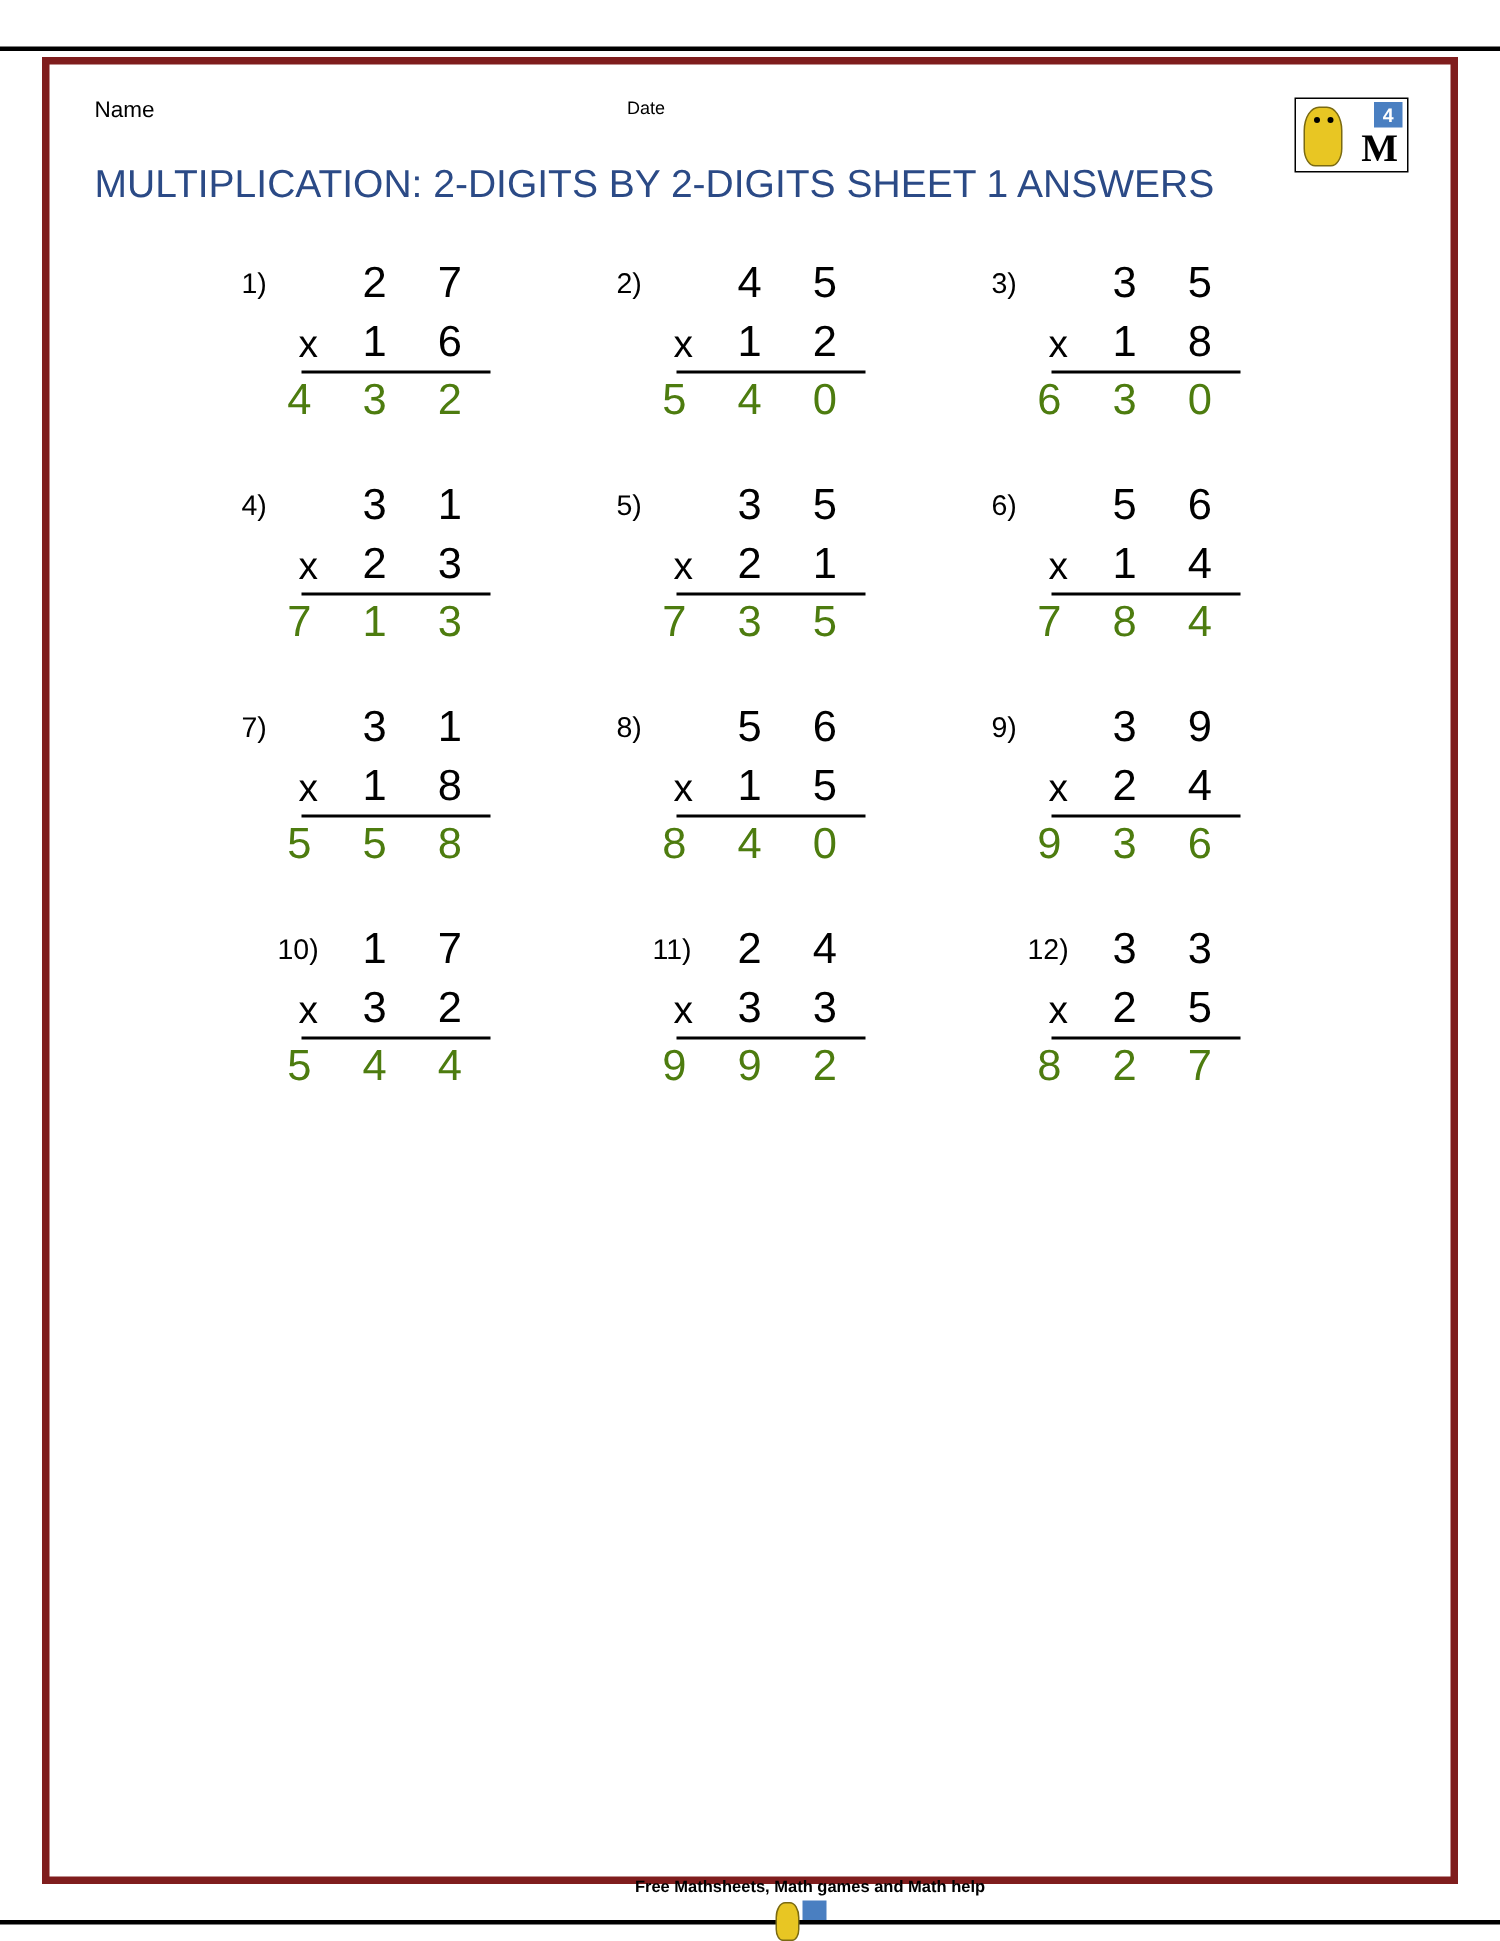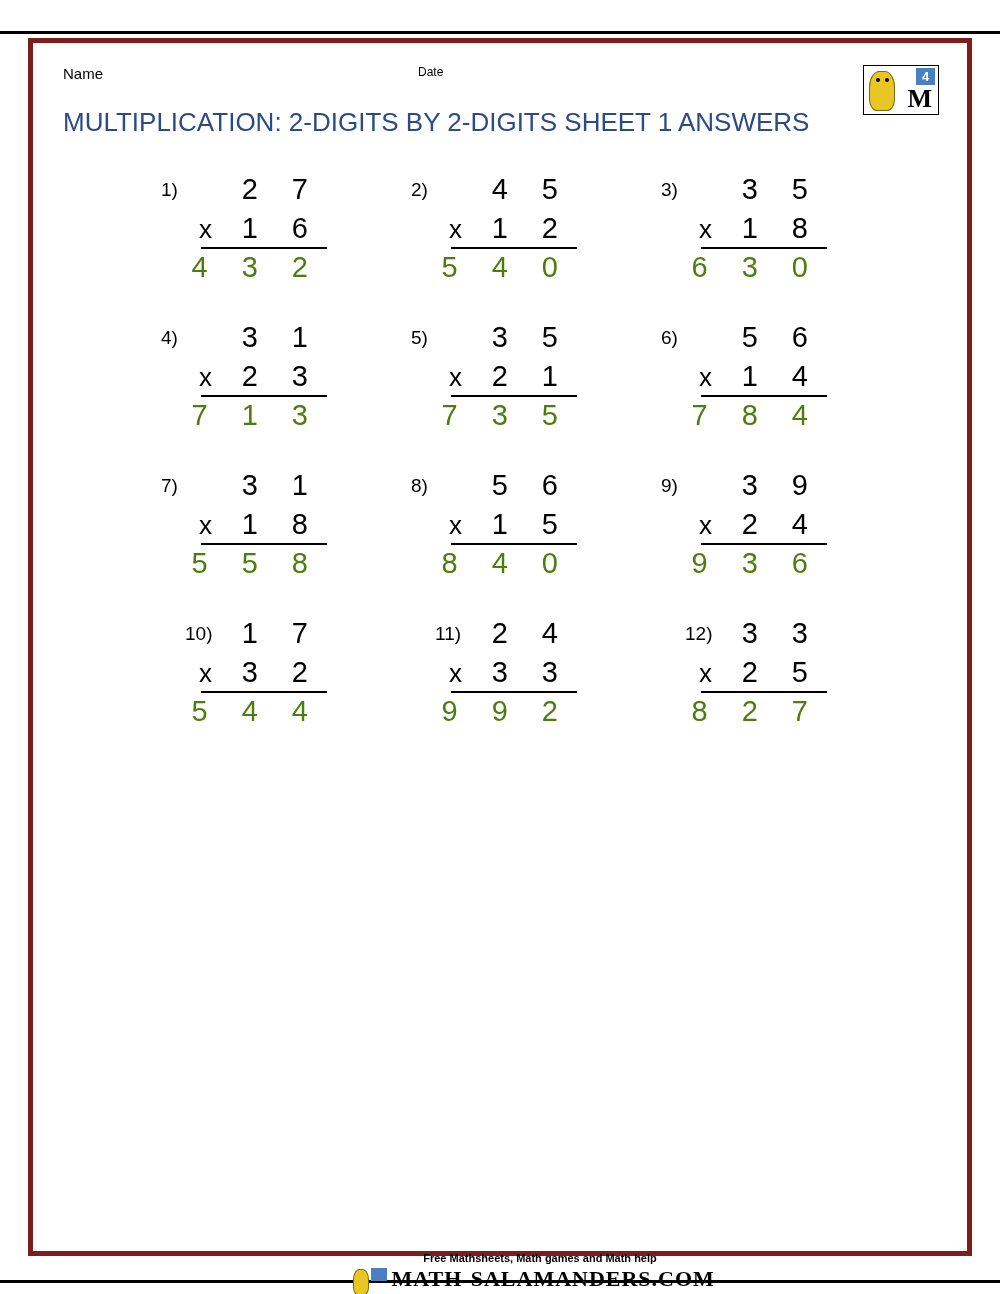--- a/index.html
+++ b/index.html
@@ -479,17 +479,16 @@
   </div>
 
   <div class="footer">
     <div>
       <span class="footer-text">Free Mathsheets, Math games and Math help</span>
     </div>
     <div>
       <span class="footer-logo">
         <span class="fs"></span><span class="fb"></span>
       </span>
-      <span class="footer-brand">MATH-SALAMANDERS.COM</span>
     </div>
   </div>
 
 </div>
 
 </body></html>

